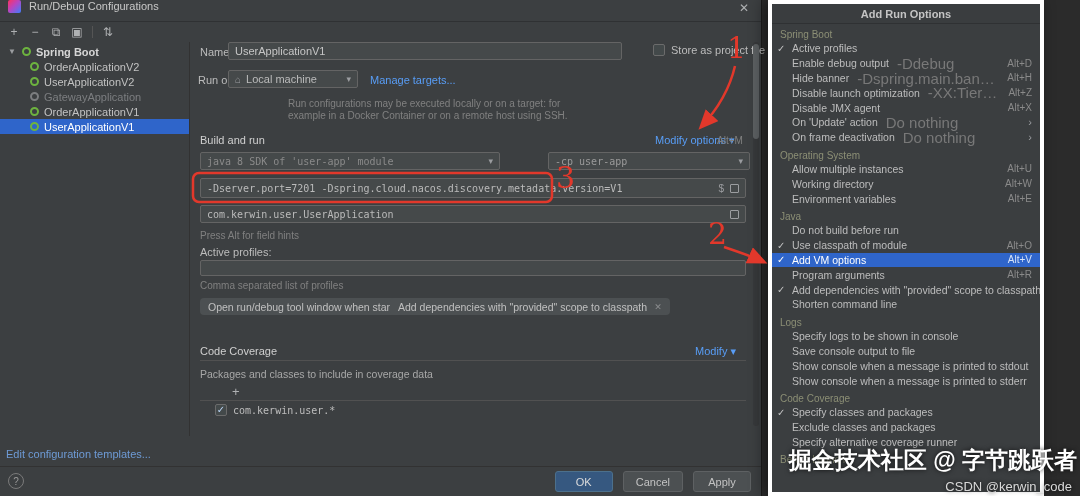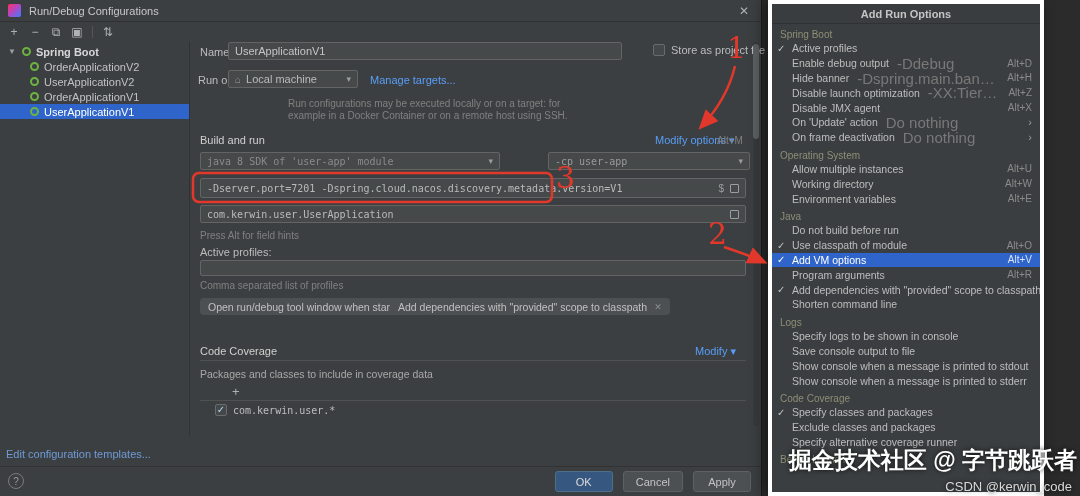--- a/index.html
+++ b/index.html
@@ -2,21 +2,21 @@
 <html><head>
 <meta charset="utf-8">
 <style>
   *{box-sizing:border-box;margin:0;padding:0}
   html,body{width:1080px;height:496px;overflow:hidden}
   body{background:#2b2b2b;font-family:"Liberation Sans",sans-serif;color:#bbbbbb;position:relative;font-size:11px}
   #stage{position:absolute;inset:0}
 
   
   .dialog{position:absolute;left:0;top:0;width:762px;height:496px;background:#3c3f41;border-right:1px solid #1c1c1c}
-  .titlebar{position:absolute;top:0;left:0;right:0;height:22px;display:flex;align-items:center;gap:8px;padding:0 8px;background:#3c3f41;border-bottom:1px solid #2f3133}
+  .titlebar{position:absolute;top:0;left:0;right:0;height:22px;display:flex;gap:8px;padding:0 8px;background:#3c3f41;border-bottom:1px solid #2f3133}
   .logo{width:13px;height:13px;border-radius:2px;background:linear-gradient(135deg,#fe315d 0%,#b845c1 45%,#3c7eff 100%);flex:none}
   .title-text{font-size:11px;color:#c8c8c8}
   .close{margin-left:auto;color:#aeb0b2;font-size:12px;line-height:1;padding:2px 4px}
 
   .left-toolbar{position:absolute;top:22px;left:0;width:190px;height:20px;display:flex;align-items:center;gap:3px;padding:0 5px}
   .tb-icon{width:18px;height:16px;display:flex;align-items:center;justify-content:center;color:#afb1b3;font-size:12px;border-radius:2px}
   .tb-sep{width:1px;height:12px;background:#555;margin:0 3px}
 
   .tree{position:absolute;top:42px;left:0;width:190px;bottom:60px;border-right:1px solid #323232;padding-top:2px;overflow:hidden}
   .tree-row{height:15px;display:flex;align-items:center;gap:5px;padding-left:8px;white-space:nowrap}
@@ -106,20 +106,24 @@
           <span class="tree-label">Spring Boot</span>
         </div>
         <div class="tree-row child">
           <span class="sb-icon"></span>
           <span class="tree-label">OrderApplicationV2</span>
         </div>
         <div class="tree-row child">
           <span class="sb-icon"></span>
           <span class="tree-label">UserApplicationV2</span>
         </div>
+        <div class="tree-row child dim">
+          <span class="sb-icon"></span>
+          <span class="tree-label">GatewayApplication</span>
+        </div>
         <div class="tree-row child">
           <span class="sb-icon"></span>
           <span class="tree-label">OrderApplicationV1</span>
         </div>
         <div class="tree-row child selected">
           <span class="sb-icon"></span>
           <span class="tree-label">UserApplicationV1</span>
         </div>
       </div>
 

